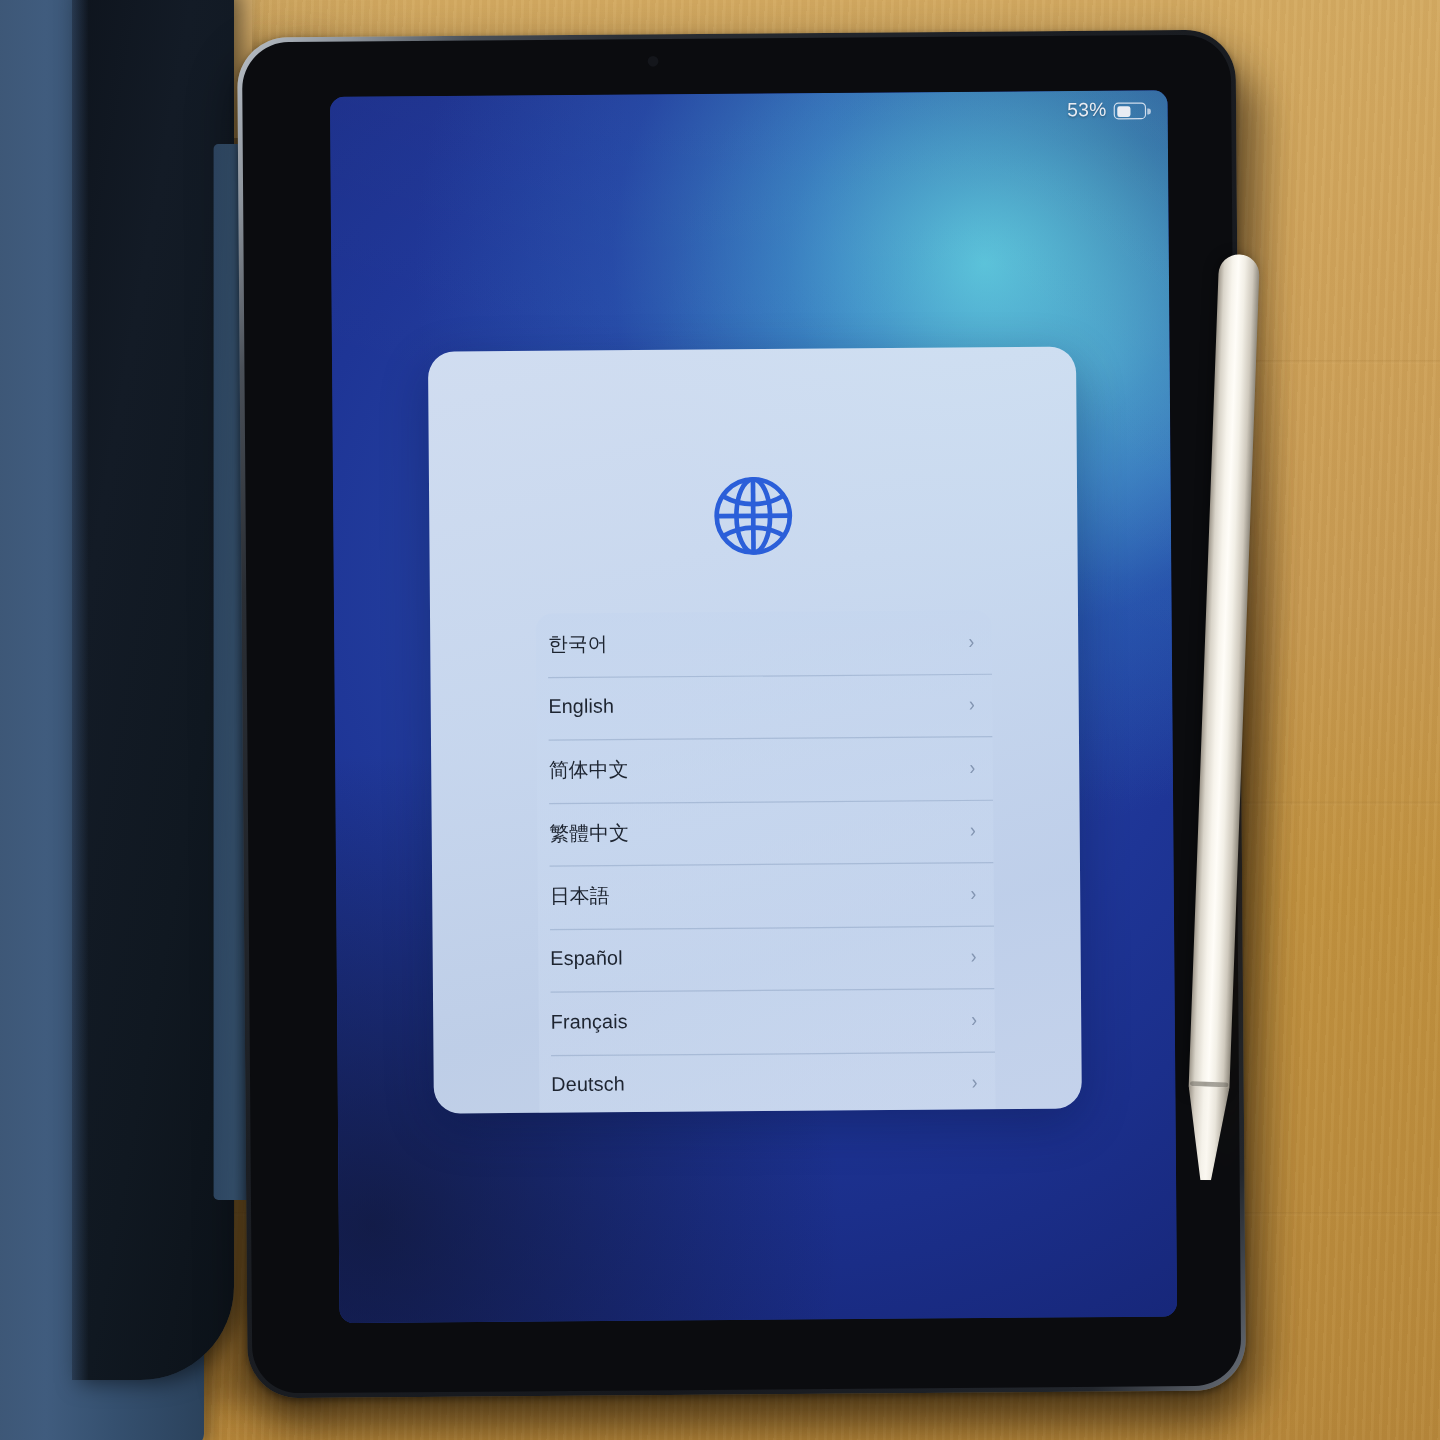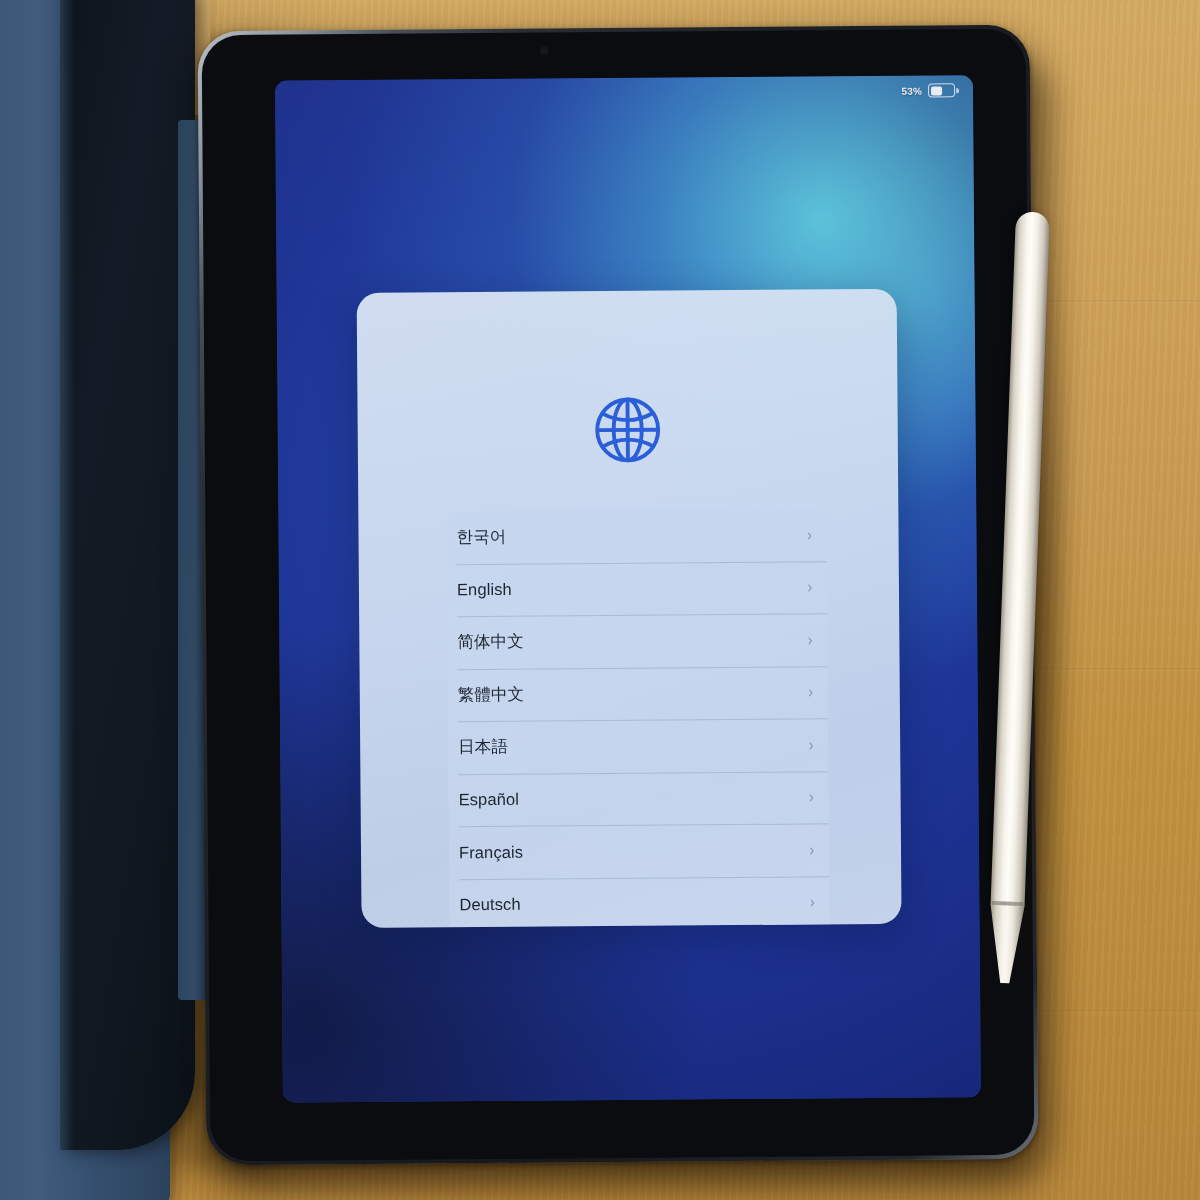--- a/index.html
+++ b/index.html
@@ -127,22 +127,22 @@
   #status-bar {
     position: absolute;
     right: 18px; top: 8px;
     display: flex;
     align-items: center;
     gap: 6px;
     z-index: 5;
   }
   #battery-pct {
     color: #e9ecf3;
-    font-size: 10px;
-    font-weight: 700;
+    font-size: 16px;
+    font-weight: 400;
     letter-spacing: .2px;
     text-shadow: 0 1px 2px rgba(0,0,0,.35);
   }
   #battery-icon {
     position: relative;
     width: 27px; height: 14px;
     border: 1.6px solid rgba(235,240,248,0.85);
     border-radius: 4px;
     box-sizing: border-box;
   }

